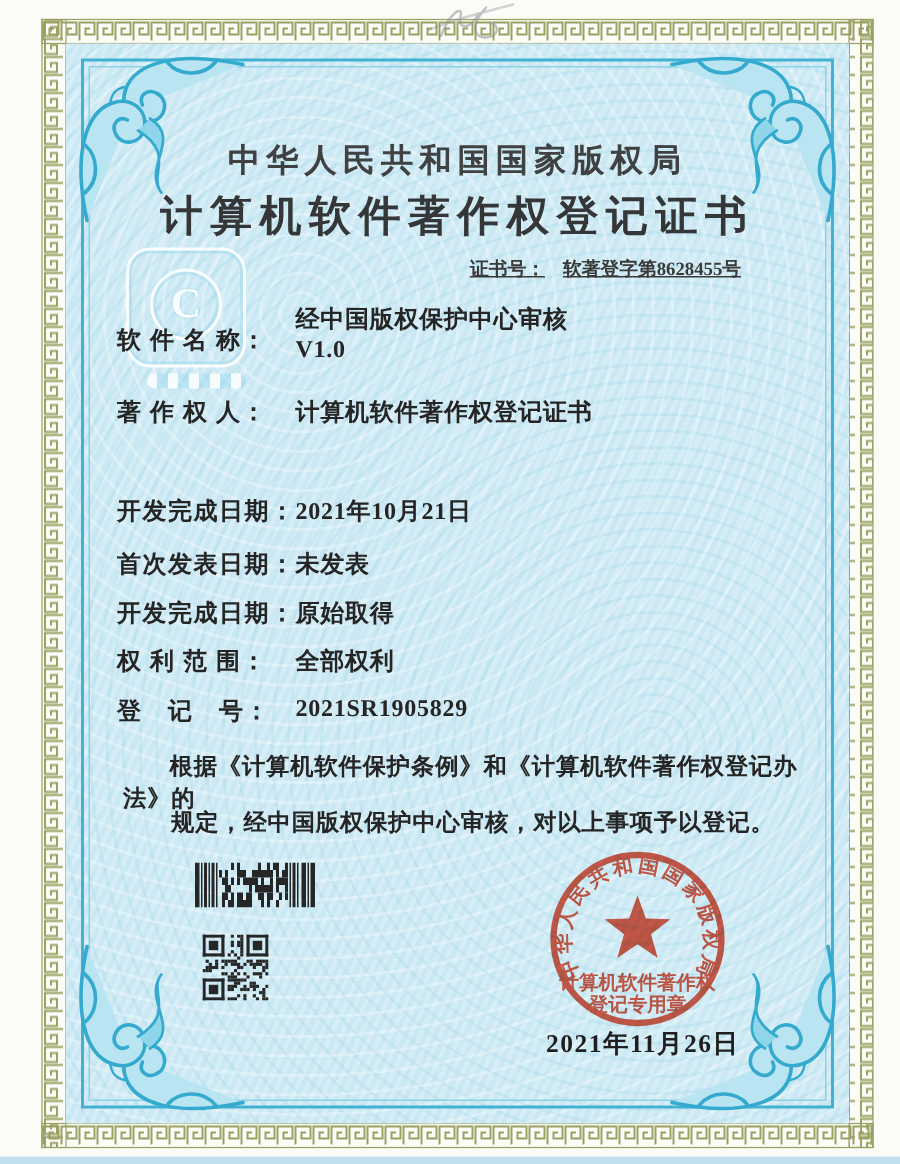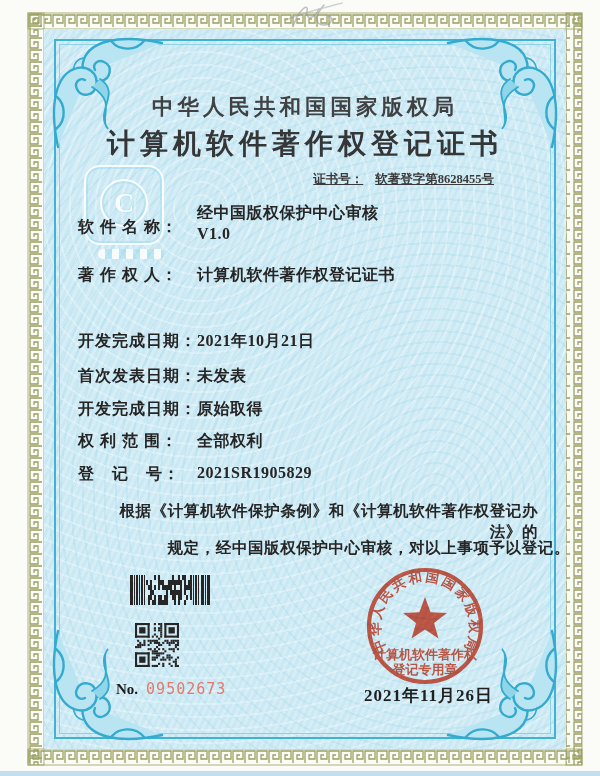--- a/index.html
+++ b/index.html
@@ -29,21 +29,21 @@
     background:repeating-linear-gradient(90deg, rgba(255,255,255,.85) 0 7px, rgba(160,220,238,.5) 7px 14px);}
   .authority{position:absolute;left:0;top:63px;width:100%;text-align:center;
     font:600 21.5px "Liberation Serif","DejaVu Serif",serif;letter-spacing:4px;color:#3f4142;}
   .cert-title{position:absolute;left:0;top:96px;width:100%;text-align:center;
     font:700 28px "Liberation Serif","DejaVu Serif",serif;letter-spacing:5px;color:#343637;}
   .certno{position:absolute;top:142px;right:72px;font:700 12.5px "Liberation Serif",serif;color:#3a3a3a;text-decoration:underline;}
   .certno .lbl{margin-right:12px;}
   .frow{position:absolute;font:600 16px "Liberation Serif","DejaVu Serif",serif;color:#252525;}
   .flabel{position:absolute;left:34px;white-space:pre;letter-spacing:1px;}
   .fvalue{position:absolute;left:153px;white-space:pre;letter-spacing:.5px;}
-  .statement{position:absolute;left:38px;width:456px;font:600 15.5px "Liberation Serif",serif;color:#252525;letter-spacing:.6px;text-align:right;}
+  .statement{position:absolute;left:38px;width:456px;font:600 15.5px "Liberation Serif",serif;color:#252525;letter-spacing:.6px;}
   #barcode{position:absolute;left:86px;top:546px;}
   #qrcode{position:absolute;left:91px;top:594px;}
   .serial{position:absolute;left:72px;top:651px;font:700 15px "Liberation Serif",serif;color:#1b1b1b;}
   .serial .num{font-family:"DejaVu Sans Mono",monospace;font-weight:400;color:#e2796c;letter-spacing:1px;margin-left:8px;}
   #seal{position:absolute;left:304px;top:520px;mix-blend-mode:multiply;opacity:.9;}
   .issue-date{position:absolute;left:320px;top:655px;font:600 17px "Liberation Serif",serif;color:#1f1f1f;letter-spacing:1px;text-align:right;}
   #pencil{position:absolute;left:282px;top:0px;opacity:.55;}
   .bottom-edge{position:absolute;left:0;bottom:0;width:100%;height:5px;background:#bfe0ec;}
 </style>
 </head>
@@ -362,23 +362,20 @@
         <rect x="39.80952380952381" y="39.80952380952381" width="2.0952380952380953" height="2.0952380952380953" fill="#262626"></rect>
         <rect x="16.761904761904763" y="41.904761904761905" width="2.0952380952380953" height="2.0952380952380953" fill="#262626"></rect>
         <rect x="18.857142857142858" y="41.904761904761905" width="2.0952380952380953" height="2.0952380952380953" fill="#262626"></rect>
         <rect x="20.952380952380953" y="41.904761904761905" width="2.0952380952380953" height="2.0952380952380953" fill="#262626"></rect>
         <rect x="27.23809523809524" y="41.904761904761905" width="2.0952380952380953" height="2.0952380952380953" fill="#262626"></rect>
         <rect x="35.61904761904762" y="41.904761904761905" width="2.0952380952380953" height="2.0952380952380953" fill="#262626"></rect>
         <rect x="39.80952380952381" y="41.904761904761905" width="2.0952380952380953" height="2.0952380952380953" fill="#262626"></rect>
         <rect x="41.904761904761905" y="41.904761904761905" width="2.0952380952380953" height="2.0952380952380953" fill="#262626"></rect>
       </svg>
 
-    <div class="serial">
-      <span>No.</span><span class="num">09502673</span>
-    </div>
 
     <svg id="seal" width="154" height="154" viewBox="0 0 154 154">
       <defs>
         <path id="sealArc" d="M40,103 A45,45 0 1 1 114,103" fill="none"></path>
       </defs>
       <g fill="#df4a34" stroke="none">
         <circle cx="77" cy="77" r="56" fill="none" stroke="#df4a34" stroke-width="4.2"></circle>
         <polygon points="77,48 82.6,63.3 98.9,63.9 86,73.9 90.5,89.6 77,80.5 63.5,89.6 68,73.9 55.1,63.9 71.4,63.3"></polygon>
         <text font-size="13.5" font-weight="700" letter-spacing="2.5" font-family="Liberation Serif, DejaVu Serif, serif">
           <textPath href="#sealArc" startOffset="50%" text-anchor="middle">中华人民共和国国家版权局</textPath>

